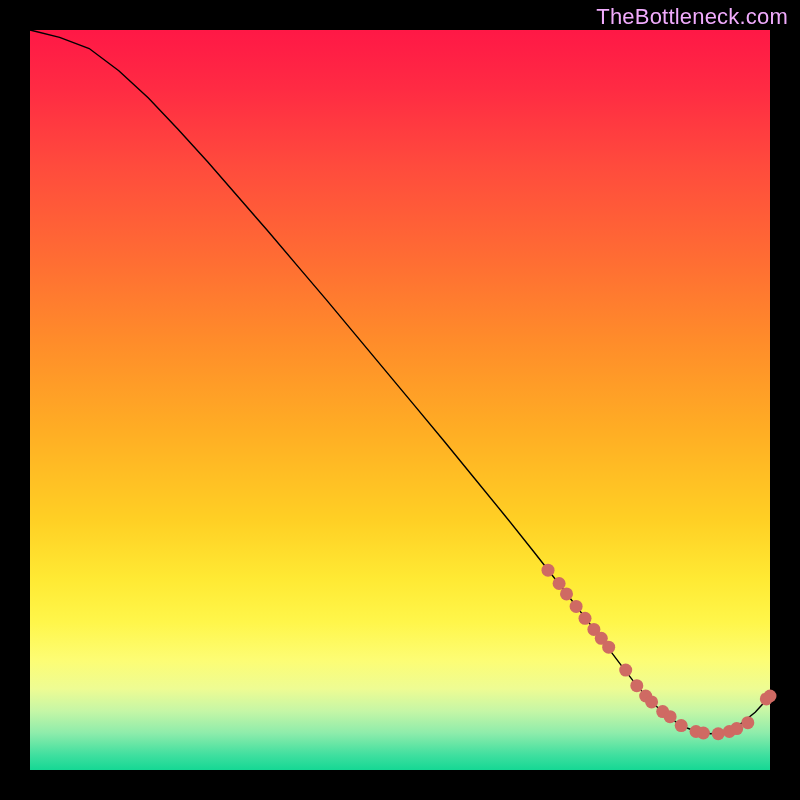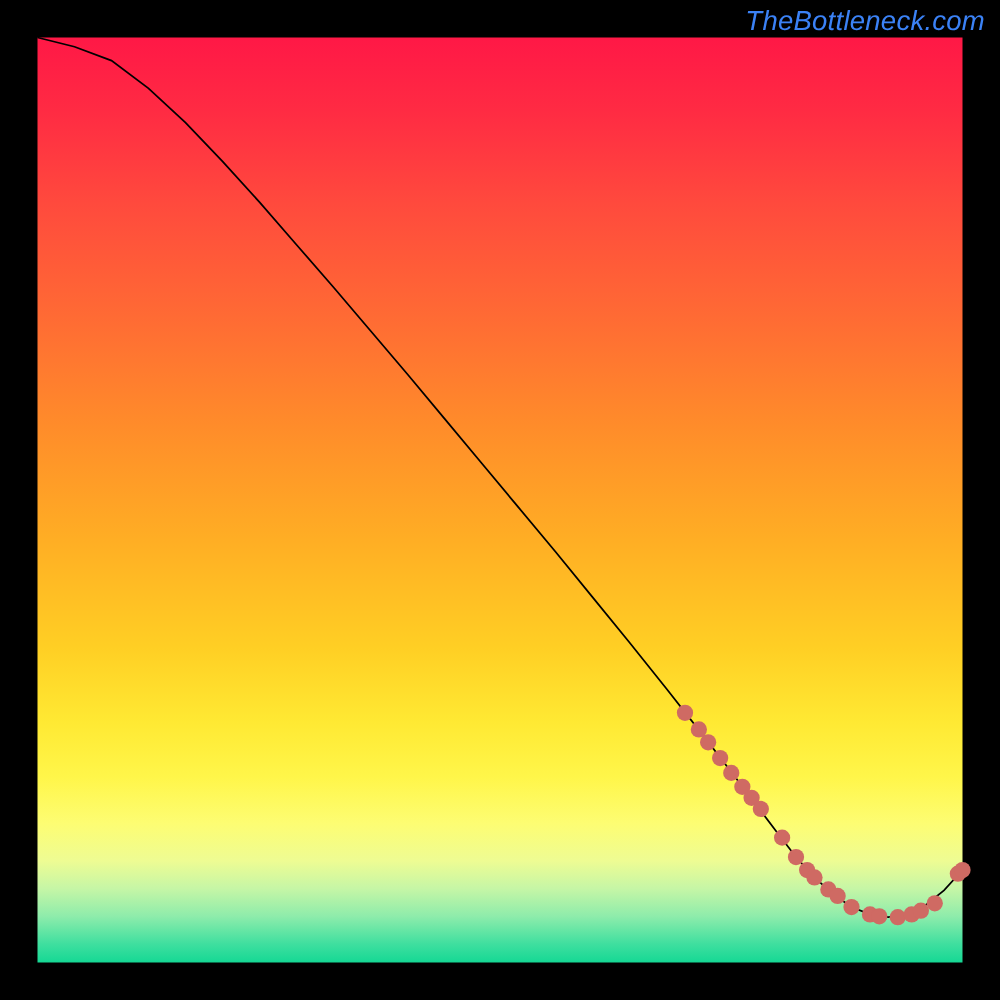--- a/index.html
+++ b/index.html
@@ -8,26 +8,25 @@
     height: 800px;
     background: #000;
     position: relative;
     font-family: Arial, Helvetica, sans-serif;
     overflow: hidden;
   }
   .watermark {
     position: absolute;
     top: 4px;
     right: 12px;
-    color: #3b82f6;
+    color: #f0abfc;
     font-size: 22px;
     font-weight: 400;
     letter-spacing: 0.2px;
     z-index: 5;
-    font-style: italic;
   }
   .plot-box {
     position: absolute;
     left: 30px;
     top: 30px;
     width: 740px;
     height: 740px;
     background: linear-gradient(to bottom,
       #ff1846 0%,
       #ff2b43 8%,

